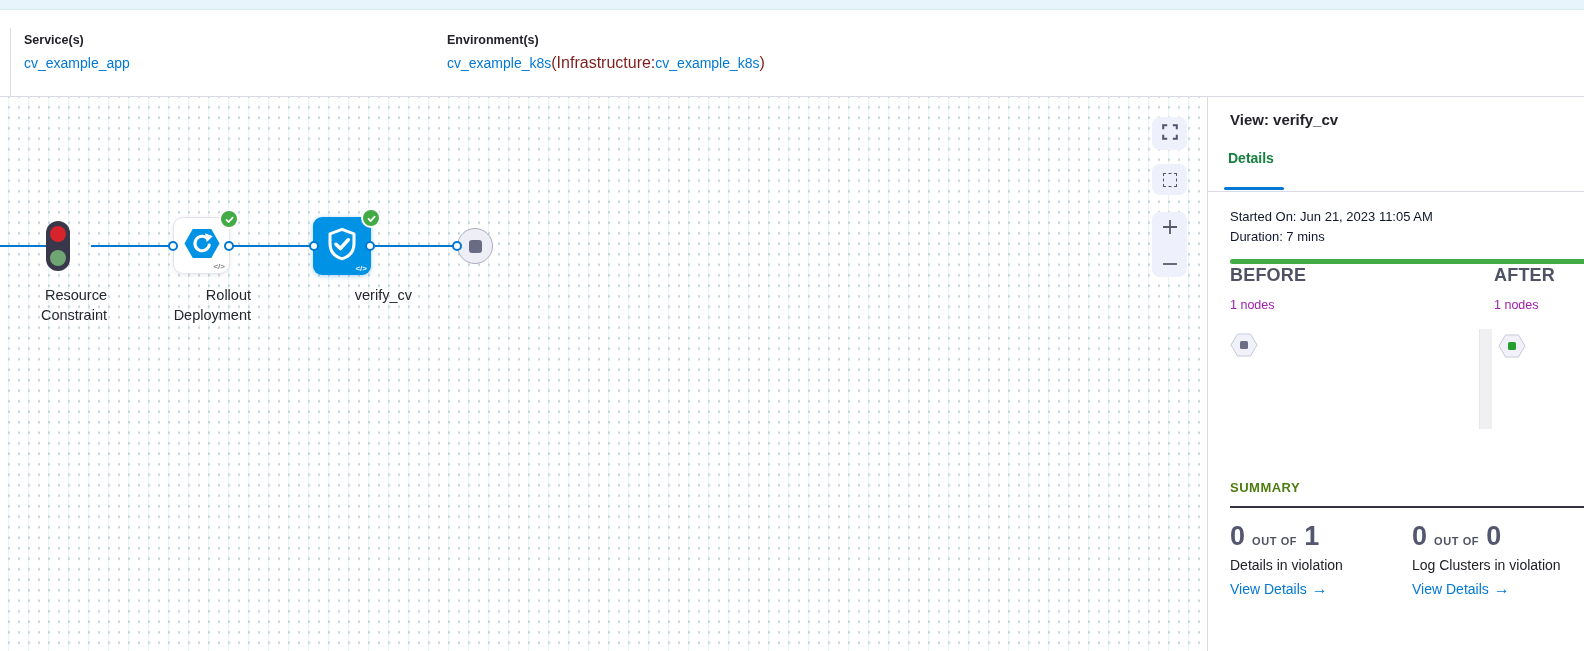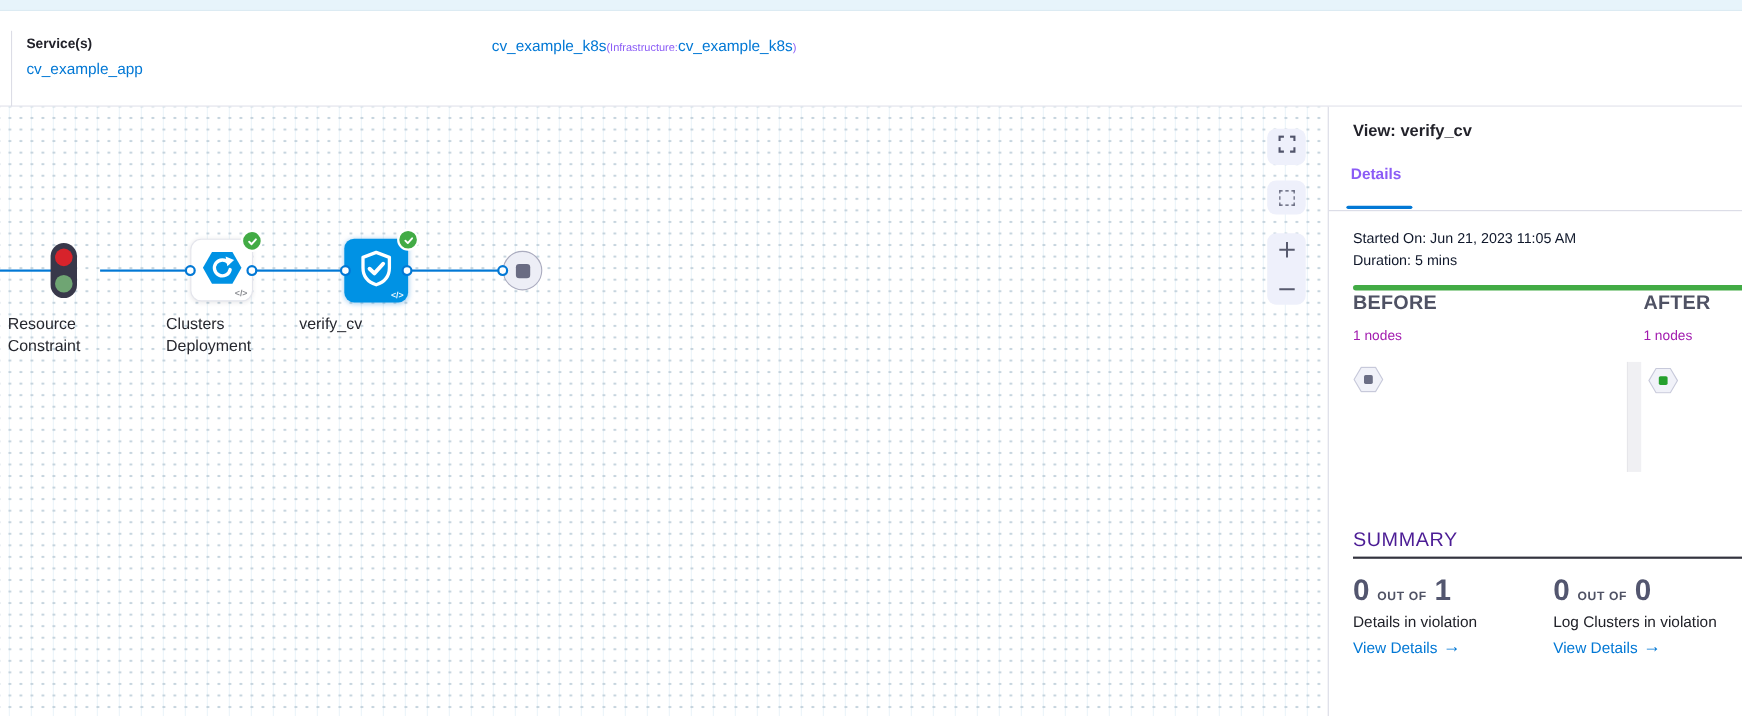--- a/index.html
+++ b/index.html
@@ -11,21 +11,21 @@
   .top-strip { position:absolute; left:0; top:0; width:1584px; height:10px;
                background:#e7f4fb; border-bottom:1px solid #dcebf3; }
   .exec-header { position:absolute; left:0; top:10px; width:1584px; height:87px;
                  background:#fff; border-bottom:1px solid #d9dae5; }
   .hdr-divider { position:absolute; left:10px; top:18px; width:1px; height:69px; background:#dcdde6; }
   .hdr-col { position:absolute; top:23px; }
   .hdr-col.svc { left:24px; }
   .hdr-col.env { left:447px; }
   .hdr-label { font-size:12.5px; font-weight:600; color:#22222a; margin-bottom:7px; }
   .hdr-link { font-size:14px; color:#0278d5; text-decoration:none; cursor:pointer; }
-  .hdr-plain { font-size:10px; color:#8b5cf6; }
+  .hdr-plain { font-size:16px; color:#7f1d1d; }
 
   
   .canvas { position:absolute; left:0; top:97px; width:1207px; height:554px;
             background-color:#ffffff;
             background-image:
               radial-gradient(circle, #bfcfda 0.9px, transparent 1.35px),
               linear-gradient(to right, #e9f3f9 1px, transparent 1px);
             background-size: 10px 10.5px, 20px 100%;
             background-position: 4px 5px, 8px 0; }
 
@@ -50,58 +50,58 @@
   .verify-node  .code-glyph { color:rgba(255,255,255,.92); }
   .check-badge { position:absolute; top:-9px; right:-10px; width:20px; height:20px;
                  border-radius:50%; background:#42ab45; border:2px solid #fff; z-index:5;
                  display:flex; align-items:center; justify-content:center; }
   .end-node { position:absolute; left:457px; top:131px; width:36px; height:36px; border-radius:50%;
               background:#edeef6; border:1px solid #abacbf; z-index:2;
               display:flex; align-items:center; justify-content:center; cursor:pointer; }
   .end-square { width:13px; height:13px; border-radius:3px; background:#6a6c83; }
 
   .node-label { position:absolute; top:188px; font-size:14.5px; line-height:20px;
-                color:#26272e; text-align:left; }
+                color:#26272e; text-align:right; }
   .lbl-resource { left:7px;   width:100px; }
   .lbl-rollout  { left:151px; width:100px; }
   .lbl-verify   { left:272px; width:140px; }
 
   
   .ctl-btn { position:absolute; left:1152px; width:35px; background:#eef0fb; border-radius:8px;
              display:flex; align-items:center; justify-content:center; cursor:pointer; z-index:6; }
   .ctl-fs      { top:20px;  height:33px; }
   .ctl-marquee { top:67px;  height:31px; }
   .ctl-zoom    { top:115px; height:65px; flex-direction:column; justify-content:space-around; }
   .marquee-box { width:14px; height:14px; border:1.6px dashed #51546b; }
 
   
   .panel { position:absolute; left:1207px; top:97px; width:377px; height:554px;
            background:#fff; border-left:1px solid #d9dae5; }
   .panel-title { position:absolute; left:22px; top:14px; font-size:15px; font-weight:600; color:#22222a; }
-  .tab { position:absolute; left:20px; top:53px; font-size:14px; font-weight:600; color:#8b5cf6; cursor:pointer; }
+  .tab { position:absolute; left:20px; top:53px; font-size:14px; font-weight:600; color:#15803d; cursor:pointer; }
   .tab-underline { position:absolute; left:16px; top:90px; width:60px; height:3px; background:#0278d5; border-radius:2px; }
   .tab-border { position:absolute; left:0; top:94px; width:377px; height:1px; background:#d9dae5; }
 
   .meta-line { position:absolute; left:22px; font-size:13px; color:#0f172a; }
   .started-on { top:112px; }
   .duration   { top:132px; }
   .progress-bar { position:absolute; left:22px; top:162px; width:355px; height:5px;
                   background:#42ab45; border-radius:3px 0 0 3px; }
 
   .col-label { position:absolute; font-size:18px; font-weight:600; color:#4f5264; letter-spacing:.2px; top:168px; }
   .col-nodes { position:absolute; font-size:12.5px; color:#a21caf; top:201px; }
   .before-x { left:22px; }
   .after-x  { left:286px; }
   .hexagon { position:absolute; cursor:pointer; }
   .hex-before { left:22px;  top:236px; }
   .hex-after  { left:290px; top:237px; }
   .mid-scrollbar { position:absolute; left:271px; top:232px; width:13px; height:100px;
                    background:#f0f0f3; border-left:1px solid #e6e6ea; }
 
-  .summary-heading { position:absolute; left:22px; top:383px; font-size:18px; color:#4c1d95; letter-spacing:.5px; }
+  .summary-heading { position:absolute; left:22px; top:383px; font-size:13px; color:#4d7c0f; letter-spacing:.5px;font-weight:bold; }
   .summary-underline { position:absolute; left:22px; top:409px; width:355px; height:2px; background:#33343f; }
 
   .stat-col { position:absolute; top:424px; width:180px; }
   .stat-col.metrics { left:22px; }
   .stat-col.logs    { left:204px; }
   .stat-numbers { height:32px; display:flex; align-items:baseline; }
   .big-num { font-size:27px; font-weight:bold; color:#53566f; }
   .out-of  { font-size:11px; font-weight:600; color:#4f5264; letter-spacing:.6px; margin:0 7px; }
   .stat-caption { margin-top:4px; font-size:14px; color:#202128; }
   .view-details { margin-top:7px; font-size:14px; color:#0278d5; font-weight:500;
@@ -114,20 +114,21 @@
 <div class="app">
   <div class="top-strip"></div>
 
   <header class="exec-header">
     <div class="hdr-divider"></div>
     <div class="hdr-col svc">
       <div class="hdr-label">Service(s)</div>
       <a class="hdr-link">cv_example_app</a>
     </div>
     <div class="hdr-col env">
+      <div class="hdr-label">Environment(s)</div>
       <div>
         <a class="hdr-link">cv_example_k8s</a><span class="hdr-plain">(Infrastructure:</span><a class="hdr-link">cv_example_k8s</a><span class="hdr-plain">)</span>
       </div>
     </div>
   </header>
 
   <div class="canvas">
 
     <div class="edge" style="left:0;width:47px"></div>
     <div class="edge" style="left:91px;width:82px"></div>
@@ -148,21 +149,21 @@
           <polygon points="21,6 28.5,9 22.5,14.5" fill="#fff"></polygon>
         </svg>
       </span>
       <span class="code-glyph">&lt;/&gt;</span>
       <span class="check-badge">
         <svg width="11" height="11" viewBox="0 0 14 14">
             <path d="M3.2 7.4 L6 10.2 L11 4.6" stroke="#fff" stroke-width="2.2" fill="none" stroke-linecap="round" stroke-linejoin="round"></path>
           </svg>
       </span>
     </div>
-    <div class="node-label lbl-rollout">Clusters Deployment</div>
+    <div class="node-label lbl-rollout">Rollout Deployment</div>
 
     <div class="step-node verify-node">
       <span>
         <svg width="36" height="38" viewBox="0 0 24 24">
           <path d="M12 2.3 L20 5.3 V11.6 C20 16.9 16.6 20.4 12 21.9 C7.4 20.4 4 16.9 4 11.6 V5.3 Z" fill="none" stroke="#fff" stroke-width="2" stroke-linejoin="round"></path>
           <path d="M8 12.2 L10.9 15 L16.2 9.2" stroke="#fff" stroke-width="2.4" fill="none" stroke-linecap="round" stroke-linejoin="round"></path>
         </svg>
       </span>
       <span class="code-glyph">&lt;/&gt;</span>
       <span class="check-badge">
@@ -207,21 +208,21 @@
     </div>
   </div>
 
   <aside class="panel">
     <div class="panel-title">View: verify_cv</div>
     <div class="tab">Details</div>
     <div class="tab-underline"></div>
     <div class="tab-border"></div>
 
     <div class="meta-line started-on">Started On: Jun 21, 2023 11:05 AM</div>
-    <div class="meta-line duration">Duration: 5 mins</div>
+    <div class="meta-line duration">Duration: 7 mins</div>
     <div class="progress-bar"></div>
 
     <div class="col-label before-x">BEFORE</div>
     <div class="col-nodes before-x">1 nodes</div>
     <div class="col-label after-x">AFTER</div>
     <div class="col-nodes after-x">1 nodes</div>
 
     <div class="hexagon hex-before">
       <svg width="28" height="24" viewBox="0 0 28 24">
         <polygon points="7.5,1 20.5,1 27,12 20.5,23 7.5,23 1,12" fill="#f1f2f9" stroke="#c7c9da" stroke-width="1"></polygon>

